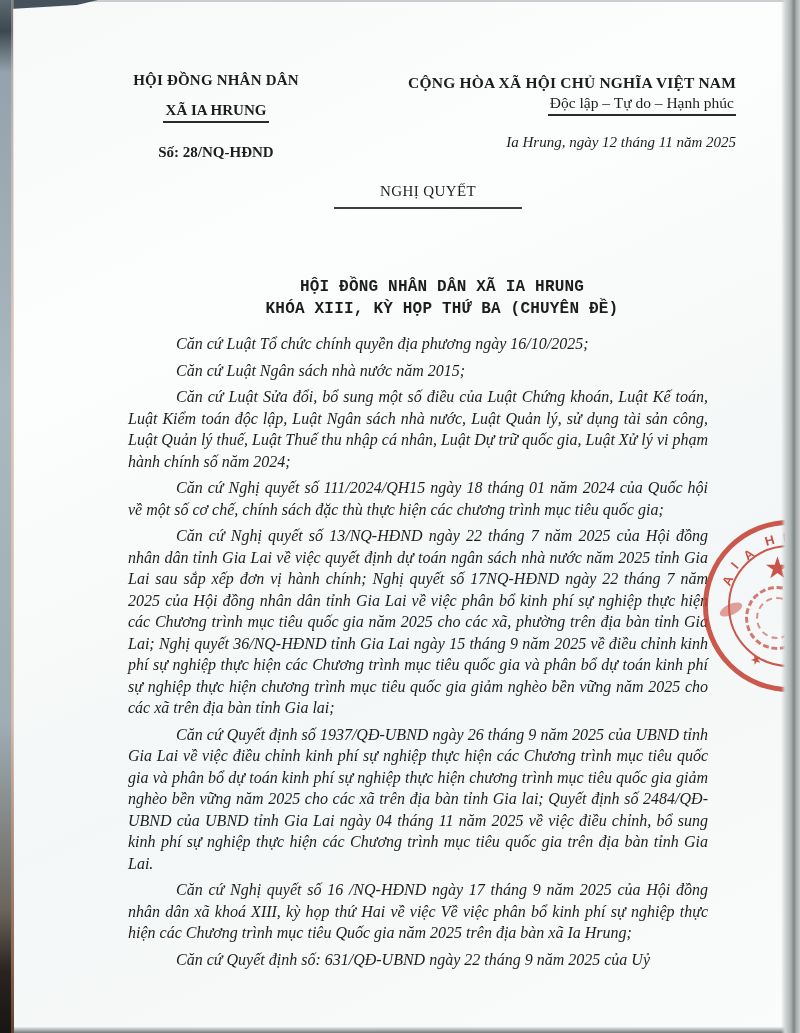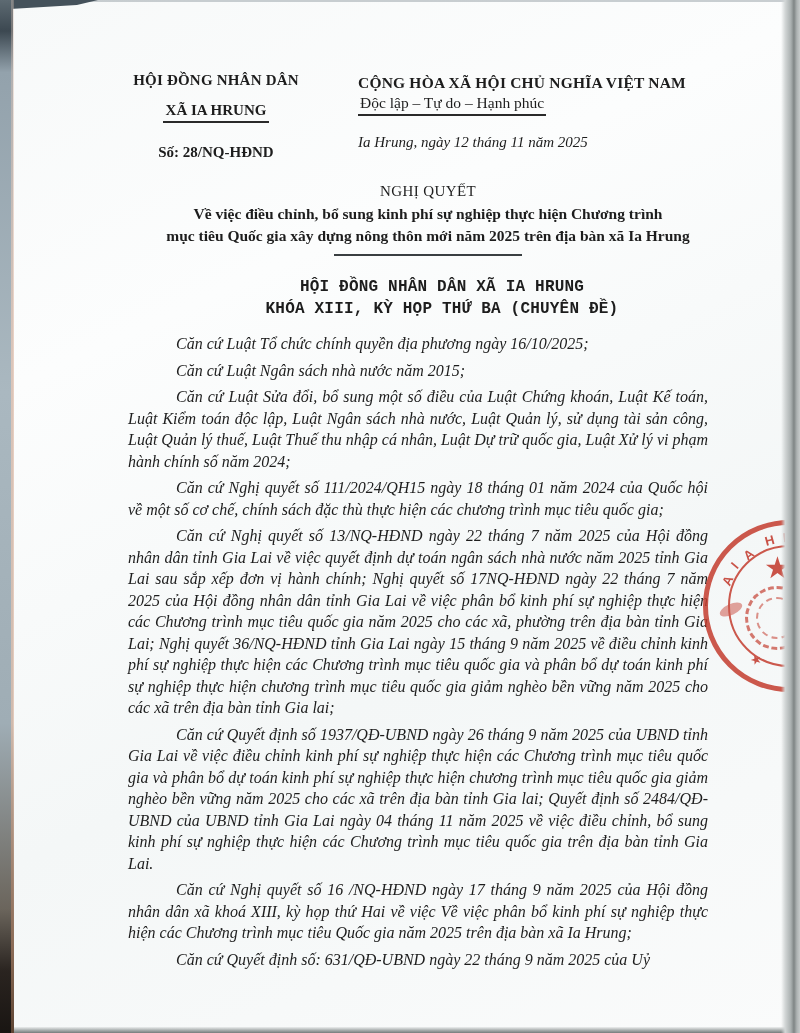--- a/index.html
+++ b/index.html
@@ -43,21 +43,21 @@
 
   
   .doc-content{ position:absolute; inset:0; z-index:2; filter:blur(.22px); }
 
   .hdr-left{ position:absolute; left:108px; top:72px; width:216px; text-align:center; }
   .hdr-left .l1{ font-weight:bold; font-size:15px; letter-spacing:.2px; }
   .hdr-left .l2{ display:inline-block; font-weight:bold; font-size:15px;
       padding:0 3px 2px; border-bottom:2px solid #2a2a2a;margin-top:13px; }
   .hdr-left .num{ font-size:15px; margin-top:21px;font-weight:bold; }
 
-  .hdr-right{ position:absolute; left:358px; top:74px; width:378px; text-align:left; }
+  .hdr-right{ position:absolute; left:358px; top:74px; width:378px; text-align:right; }
   .hdr-right .l1{ font-weight:bold; font-size:15.5px; letter-spacing:.2px; }
   .hdr-right .l2{ display:inline-block; font-weight:normal; font-size:15.5px;
       margin-top:2px; padding:0 2px 2px; border-bottom:2px solid #2a2a2a; }
   .hdr-right .date{ font-style:italic; font-size:15px; margin-top:18px; }
 
   .title-block{ position:absolute; left:138px; top:183px; width:580px; text-align:center; }
   .doc-type{ font-weight:normal; font-size:15px; letter-spacing:.4px; }
   .doc-subject{ font-weight:bold; font-size:15.5px; line-height:22px; margin-top:3px; }
   .title-rule{ width:188px; height:2px; background:#3a3f42; margin:7px auto 0; }
 
@@ -109,24 +109,20 @@
     </div>
 
     <div class="hdr-right">
       <div class="l1">CỘNG HÒA XÃ HỘI CHỦ NGHĨA VIỆT NAM</div>
       <div><span class="l2">Độc lập – Tự do – Hạnh phúc</span></div>
       <div class="date">Ia Hrung, ngày 12 tháng 11 năm 2025</div>
     </div>
 
     <div class="title-block">
       <div class="doc-type">NGHỊ QUYẾT</div>
-      <div class="doc-subject">
-        <div>Về việc điều chỉnh, bổ sung kinh phí sự nghiệp thực hiện Chương trình</div>
-        <div>mục tiêu Quốc gia xây dựng nông thôn mới năm 2025 trên địa bàn xã Ia Hrung</div>
-      </div>
       <div class="title-rule"></div>
     </div>
 
     <div class="issuer-block">
       <div>HỘI ĐỒNG NHÂN DÂN XÃ IA HRUNG</div>
       <div>KHÓA XIII, KỲ HỌP THỨ BA (CHUYÊN ĐỀ)</div>
     </div>
 
     <div class="body-block">
       <p class="para">Căn cứ Luật Tổ chức chính quyền địa phương ngày 16/10/2025;</p>

